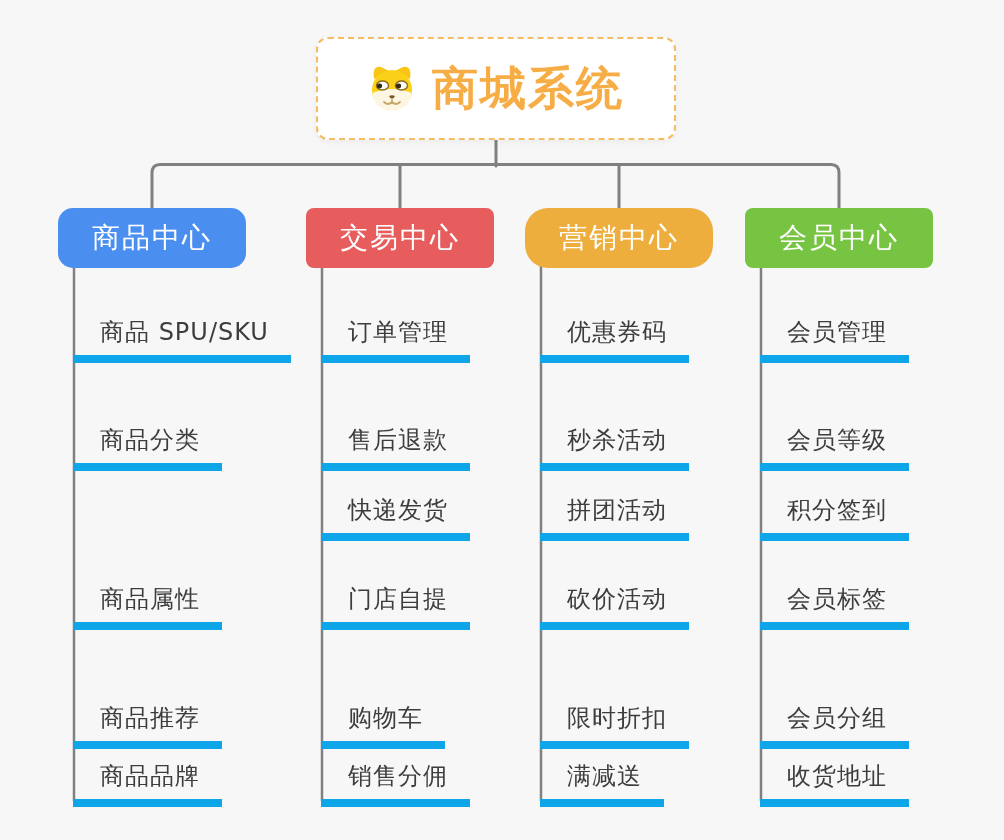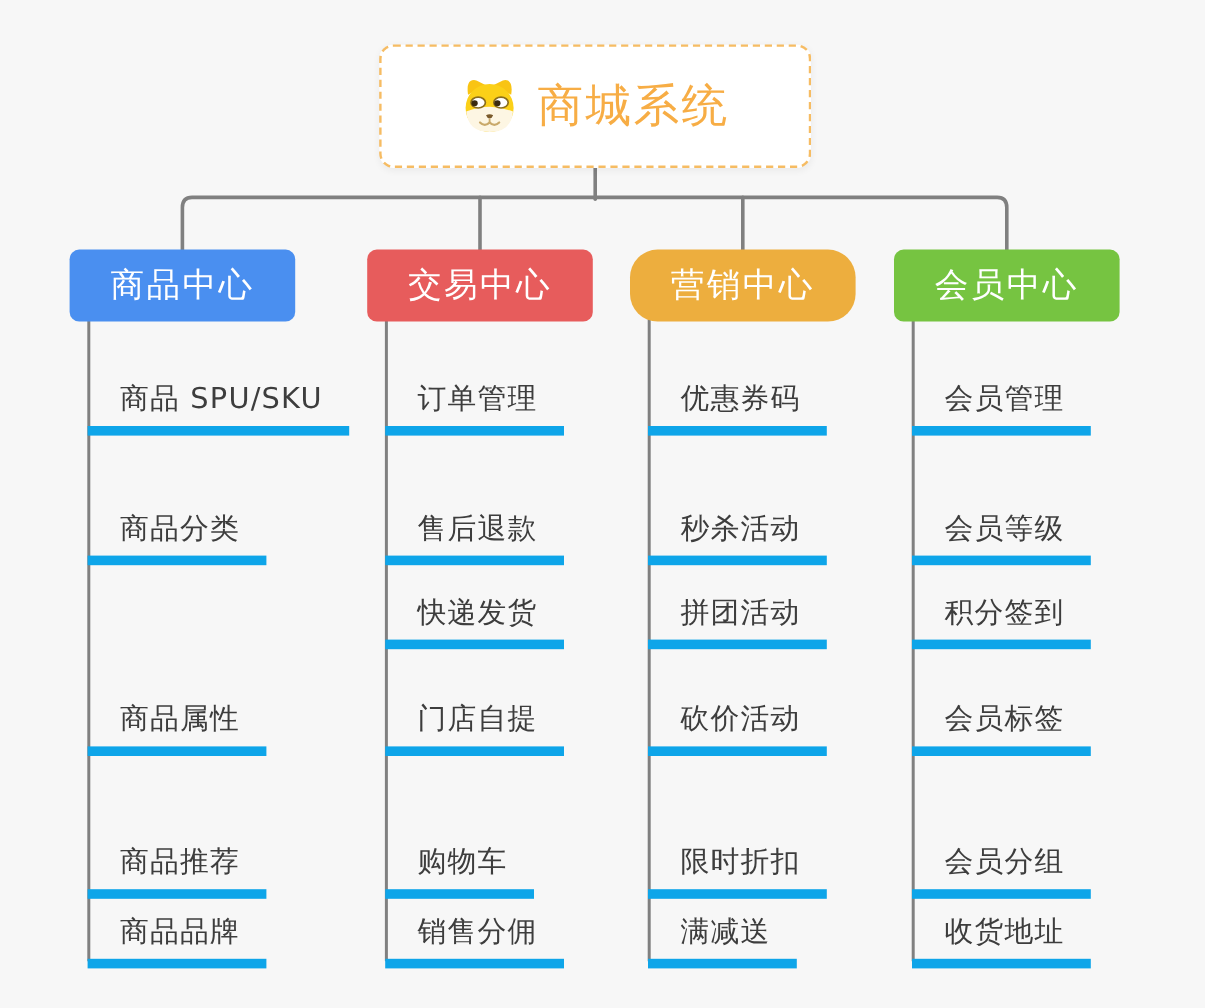--- a/index.html
+++ b/index.html
@@ -20,24 +20,24 @@
     position:absolute;left:316px;top:37px;width:360px;height:103px;
     background:#ffffff;
     border:2px dashed #f6bc63;
     border-radius:12px;
     box-shadow:0 2px 6px rgba(0,0,0,0.05);
     display:flex;align-items:center;justify-content:center;gap:16px;
     box-sizing:border-box;
     cursor:pointer;
   }
   .root-title{
-    font-size:38px;
+    font-size:46px;
     letter-spacing:2px;
     color:#f7ad45;
-    font-weight:400;
+    font-weight:700;
     white-space:nowrap;
   }
 
   
   .branch-box{
     position:absolute;top:208px;width:188px;height:60px;
     border-radius:8px;
     display:flex;align-items:center;justify-content:center;
     color:#ffffff;font-size:28px;letter-spacing:2px;
     white-space:nowrap;
@@ -99,21 +99,21 @@
         <ellipse cx="30.5" cy="23" rx="2.6" ry="2.4" fill="#3a2a10"></ellipse>
 
         <path d="M21 33 Q24 31.5 27 33 Q25.8 35.8 24 35.8 Q22.2 35.8 21 33 Z" fill="#7a5a2b"></path>
         <path d="M24 36 L24 39" stroke="#c9a96a" stroke-width="1.5" fill="none"></path>
         <path d="M16 39 Q20 43 24 39 Q28 43 32 39" stroke="#c9a96a" stroke-width="1.8" fill="none" stroke-linecap="round"></path>
       </svg>
     </span>
     <span class="root-title">商城系统</span>
   </div>
 
-  <div class="branch-box b1" style="background-color: rgb(74, 143, 240);">商品中心</div>
+  <div class="branch-box b1" style="background-color: rgb(74, 143, 240); border-radius: 15px;">商品中心</div>
   <div class="branch-box b2" style="background-color: rgb(231, 92, 92);">交易中心</div>
   <div class="branch-box b3" style="background-color: rgb(237, 174, 62); border-radius: 23px;">营销中心</div>
   <div class="branch-box b4" style="background-color: rgb(118, 196, 65);">会员中心</div>
 
   <div class="item c1 r1">商品 SPU/SKU</div>
   <div class="item c1 r2">商品分类</div>
   <div class="item c1 r4">商品属性</div>
   <div class="item c1 r5">商品推荐</div>
   <div class="item c1 r6">商品品牌</div>
 

